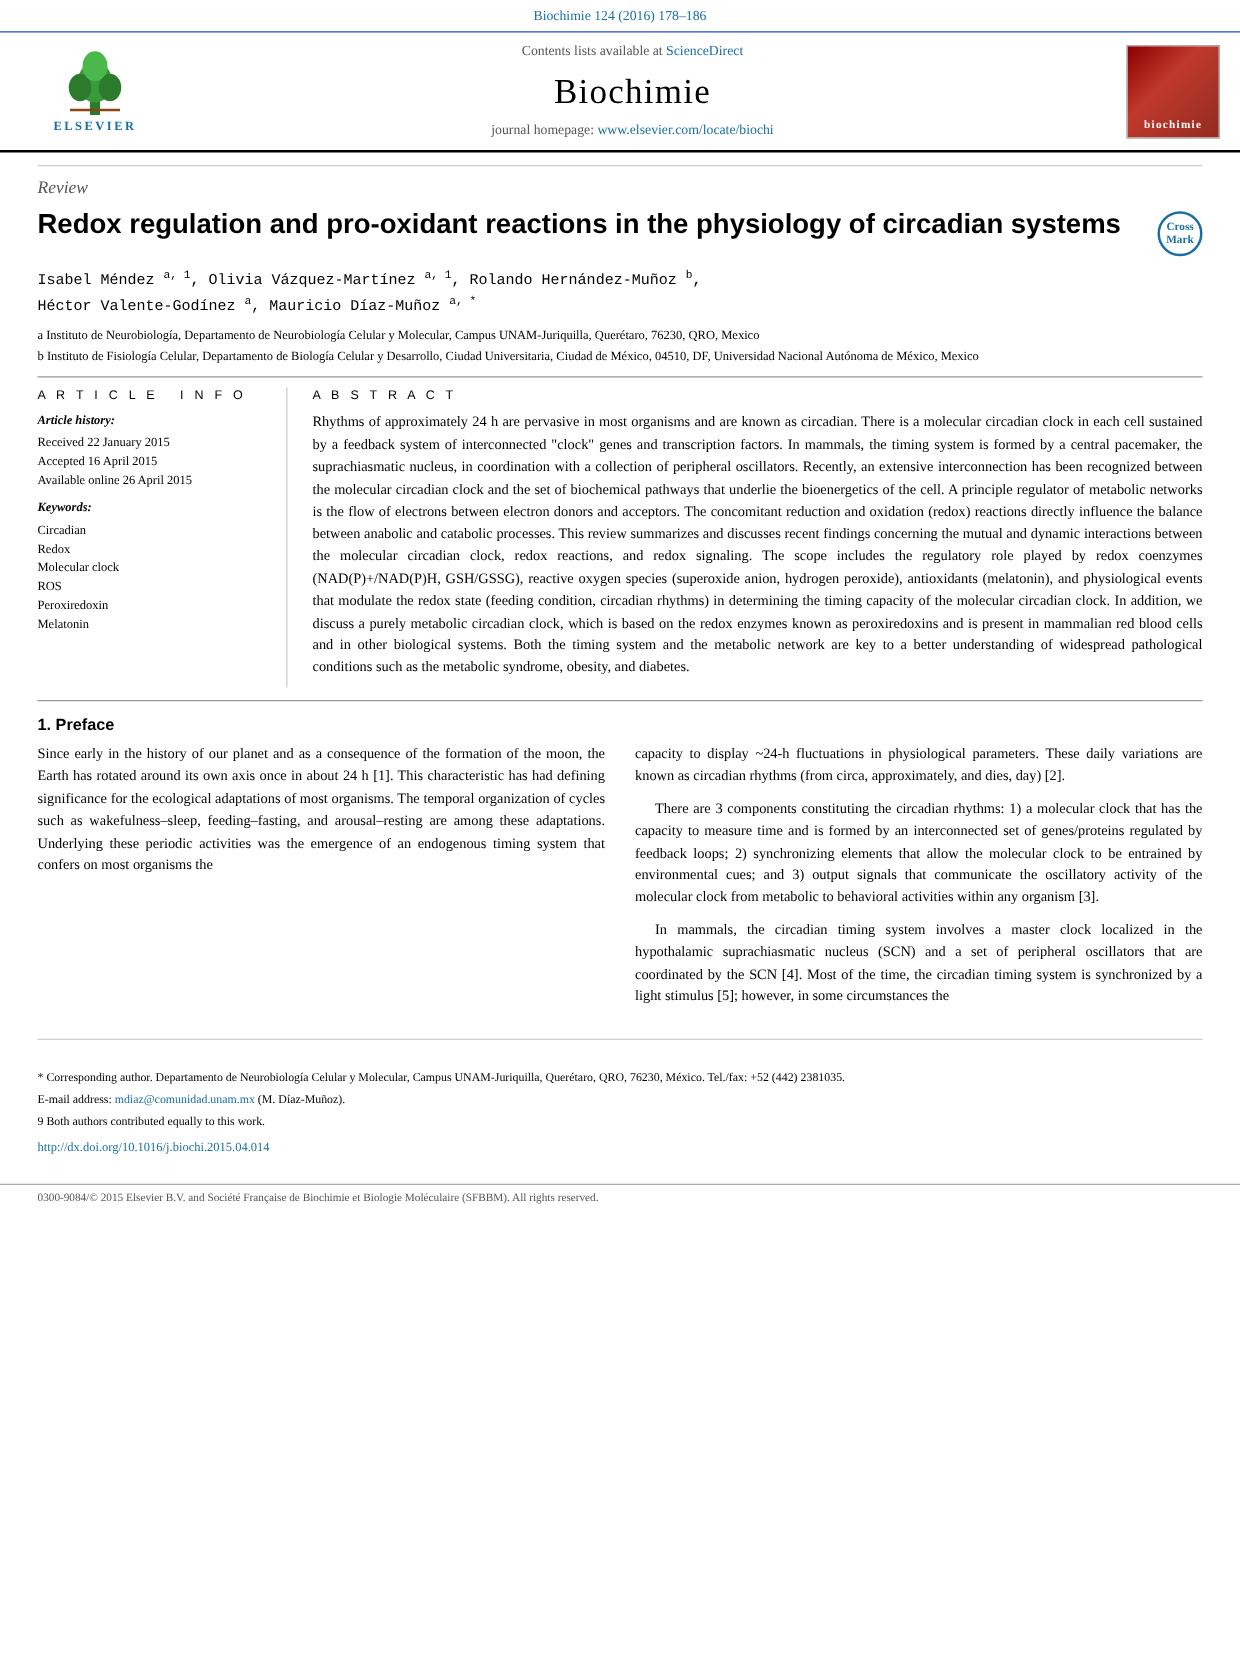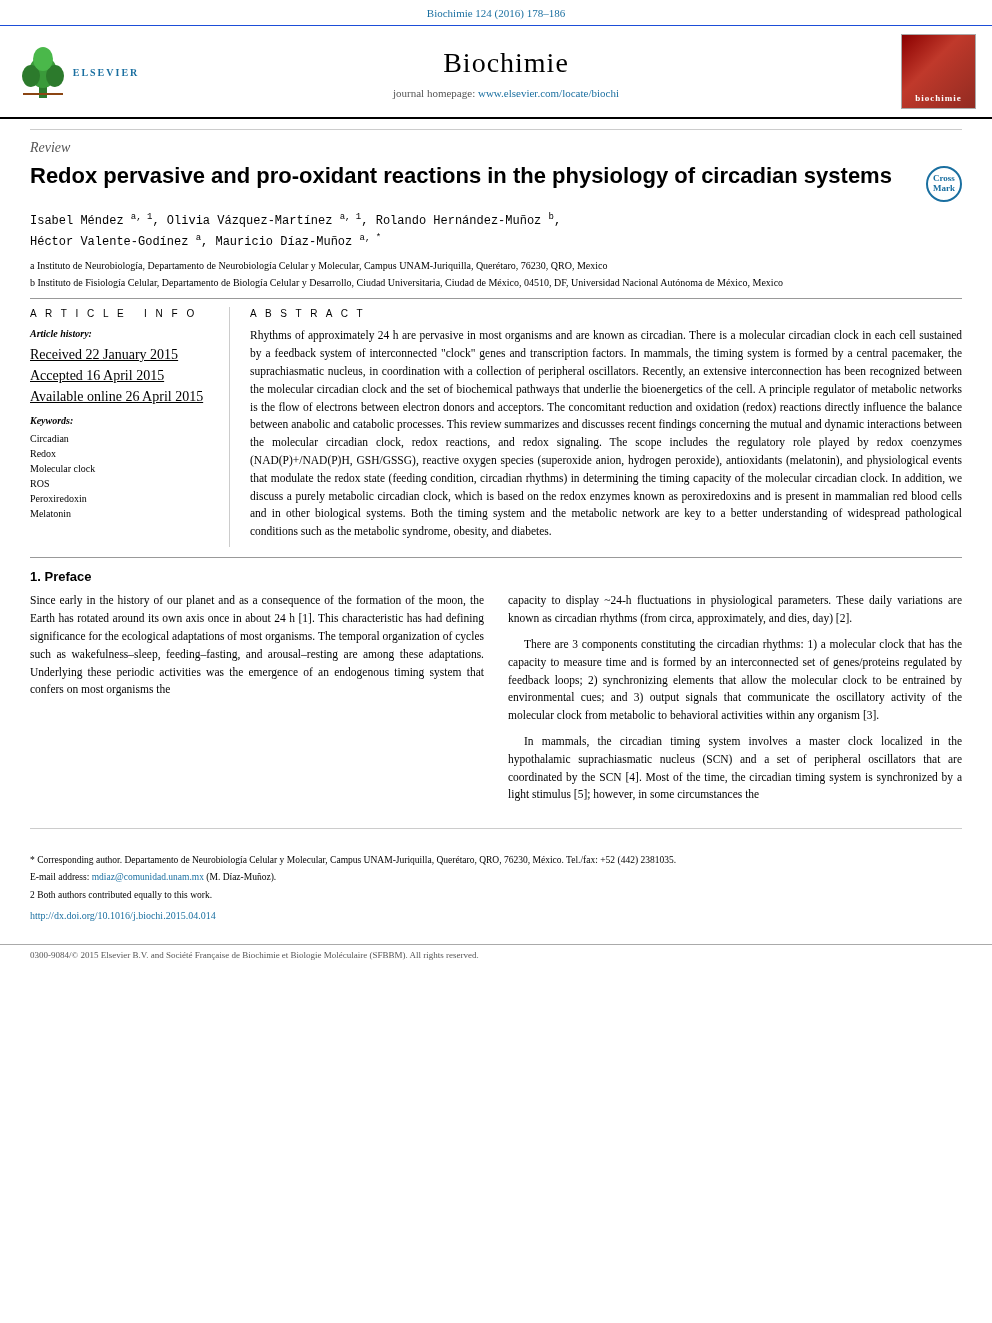--- a/index.html
+++ b/index.html
@@ -26,21 +26,21 @@
       border-bottom: 2px solid #000;
     }
     .header-left {
       width: 120px;
       display: flex;
       flex-direction: column;
       align-items: center;
     }
     .elsevier-logo {
       display: flex;
-      flex-direction: row;
+      flex-direction: column;
       align-items: center;
     }
     .elsevier-tree {
       width: 60px;
       height: 55px;
     }
     .elsevier-text {
       font-size: 10px;
       font-weight: bold;
       letter-spacing: 2px;
@@ -136,21 +136,21 @@
       width: 36px;
       height: 36px;
       border-radius: 50%;
       border: 2px solid #1a6fa0;
       display: flex;
       align-items: center;
       justify-content: center;
       font-size: 9px;
       font-weight: bold;
       color: #1a6fa0;
-      text-align: left;
+      text-align: right;
       line-height: 1.1;
     }
     .authors {
       font-size: 12px;
       margin-bottom: 6px;
       line-height: 1.6;
       font-family: Liberation Mono, monospace;
     }
     .authors sup {
       font-size: 9px;
@@ -192,23 +192,22 @@
       margin-bottom: 6px;
       font-family: Arial, sans-serif;
     }
     .article-history-label {
       font-size: 10px;
       font-style: italic;
       font-weight: bold;
       margin-bottom: 4px;
     }
     .article-info-item {
-      font-size: 14px;
+      font-size: 10px;
       margin-bottom: 1px;
-      text-decoration: underline;
     }
     .keywords-label {
       font-size: 10px;
       font-style: italic;
       font-weight: bold;
       margin-top: 8px;
       margin-bottom: 4px;
     }
     .keyword-item {
       font-size: 10px;
@@ -299,39 +298,43 @@
         <ellipse cx="30" cy="28" rx="14" ry="16" fill="#3a9a3a"></ellipse>
         <ellipse cx="18" cy="32" rx="9" ry="11" fill="#2c7a2c"></ellipse>
         <ellipse cx="42" cy="32" rx="9" ry="11" fill="#2c7a2c"></ellipse>
         <ellipse cx="30" cy="15" rx="10" ry="12" fill="#4ab84a"></ellipse>
         <line x1="10" y1="50" x2="50" y2="50" stroke="#8B4513" stroke-width="2"></line>
       </svg>
       <span class="elsevier-text">ELSEVIER</span>
     </div>
   </div>
   <div class="header-center">
+    <div class="sciencedirect-line">
+      <span>Contents lists available at</span>
+      <a href="#">ScienceDirect</a>
+    </div>
     <div class="journal-title-big">Biochimie</div>
     <div class="journal-homepage-line">
       <span>journal homepage:</span>
       <a href="#">www.elsevier.com/locate/biochi</a>
     </div>
   </div>
   <div class="header-right">
     <div class="biochimie-logo-box">
       <span class="biochimie-logo-text">biochimie</span>
     </div>
   </div>
 </div>
 
 <div class="main-content">
 
   <div class="review-label">Review</div>
 
   <div class="article-title-row">
-    <div class="article-title">Redox pervasive and pro-oxidant reactions in the physiology of circadian systems</div>
+    <div class="article-title">Redox regulation and pro-oxidant reactions in the physiology of circadian systems</div>
     <div class="crossmark-badge">
       <div class="crossmark-circle">Cross<br>Mark</div>
     </div>
   </div>
 
   <div class="authors">
     Isabel Méndez <sup>a, 1</sup>, Olivia Vázquez-Martínez <sup>a, 1</sup>, Rolando Hernández-Muñoz <sup>b</sup>,<br>
     Héctor Valente-Godínez <sup>a</sup>, Mauricio Díaz-Muñoz <sup>a, *</sup>
   </div>
 
@@ -387,21 +390,21 @@
     </div>
   </div>
 
   <div class="footnote-section">
     <p>* Corresponding author. Departamento de Neurobiología Celular y Molecular, Campus UNAM-Juriquilla, Querétaro, QRO, 76230, México. Tel./fax: +52 (442) 2381035.</p>
     <p>
       <span>E-mail address:</span>
       <a href="#">mdiaz@comunidad.unam.mx</a>
       <span>(M. Díaz-Muñoz).</span>
     </p>
-    <p>2 Both authors contributed equally to this work.</p>
+    <p>9 Both authors contributed equally to this work.</p>
     <p class="doi-line">
       <a href="#">http://dx.doi.org/10.1016/j.biochi.2015.04.014</a>
     </p>
   </div>
 
 </div>
 
 <div class="bottom-bar">
   <span>0300-9084/© 2015 Elsevier B.V. and Société Française de Biochimie et Biologie Moléculaire (SFBBM). All rights reserved.</span>
 </div>

